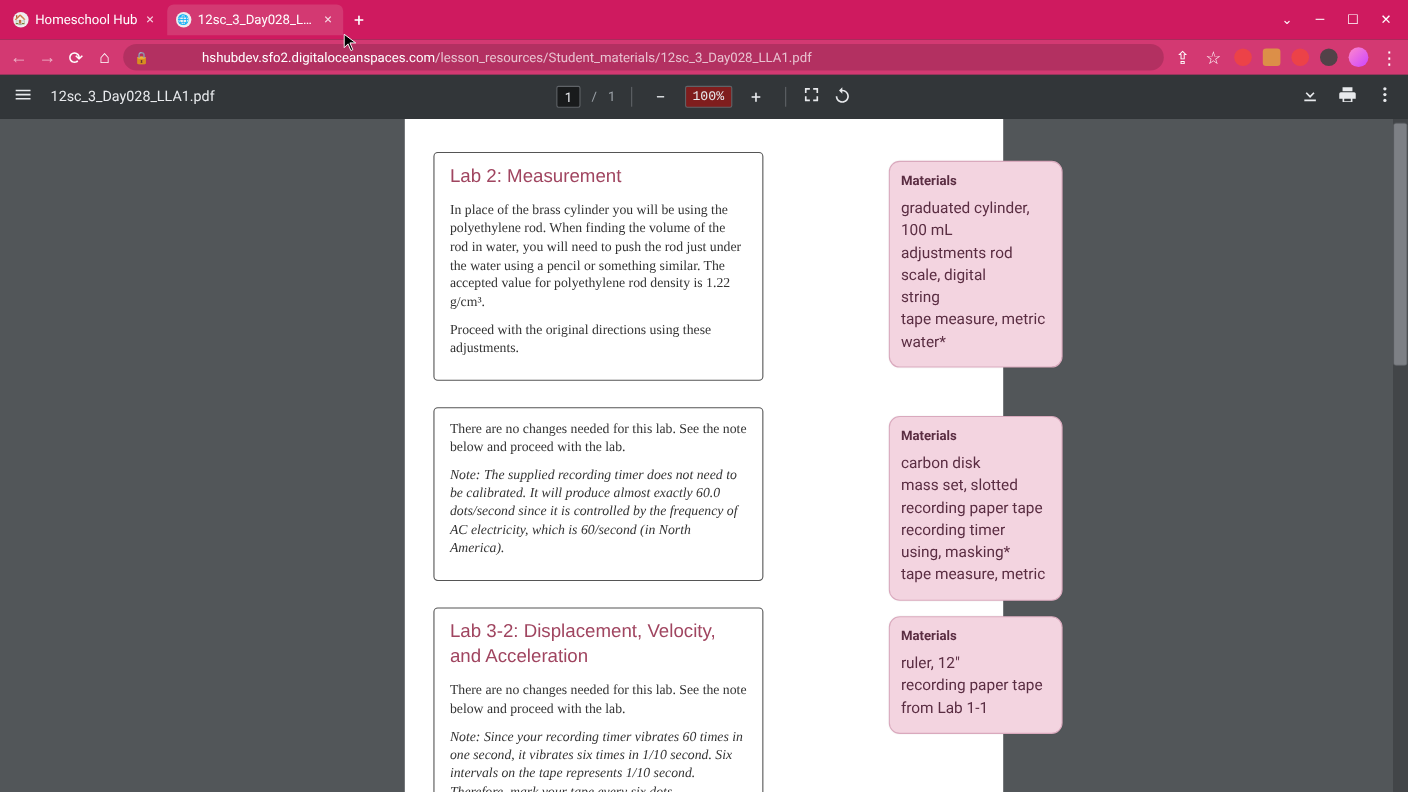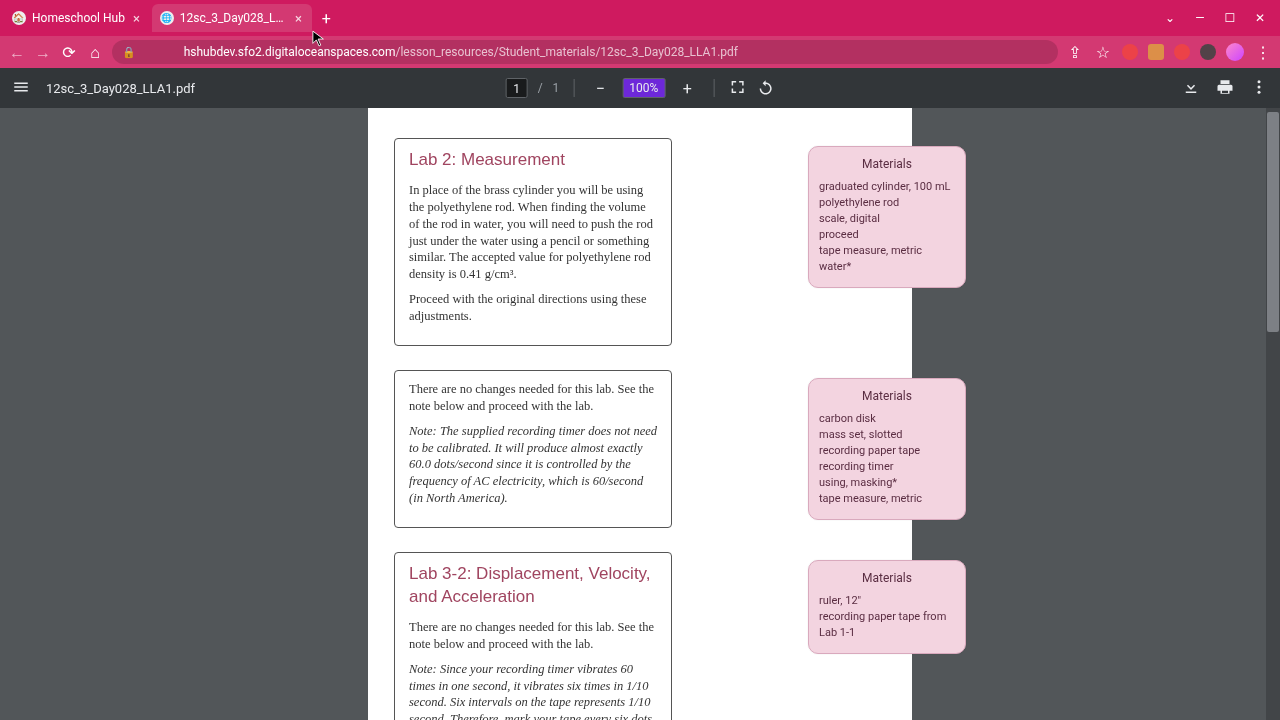--- a/index.html
+++ b/index.html
@@ -32,42 +32,42 @@
 
   
   .pdf-toolbar { height: 40px; background: #323639; display: flex; align-items: center; padding: 0 12px; color: #e8eaed; font-size: 13px; position: relative; }
   .hamburger { cursor: pointer; }
   .hamburger svg { width:18px; height:18px; fill:#e8eaed;}
   .file-name { margin-left: 16px; font-size: 13px; }
   .pdf-center { position:absolute; left:50%; transform:translateX(-50%); display: flex; align-items: center; gap: 10px; }
   .page-box { background:#191b1c; border:1px solid #5f6367; border-radius:2px; width:22px; height:20px; text-align:center; font-size:12px; color:#e8eaed; line-height:20px;}
   .page-sep { color:#9aa0a6; font-size:12px;}
   .zoom-btn { width:24px; height:24px; display:flex; align-items:center; justify-content:center; cursor:pointer; color:#e8eaed; font-size:16px; border-radius:2px;}
-  .zoom-level { background:#6d28d9; border:1px solid #5f6367; border-radius:2px; padding:2px 6px; font-size:12px;}
+  .zoom-level { background:#7f1d1d; border:1px solid #5f6367; border-radius:2px; padding:2px 6px; font-size:12px;font-family:Liberation Mono, monospace;}
   .tb-sep { width:1px; height:18px; background:#5f6367; margin:0 4px;}
   .tb-icon { cursor:pointer;}
   .tb-icon svg { width:18px; height:18px; fill:#e8eaed;}
   .pdf-right { margin-left:auto; display:flex; align-items:center; gap:16px;}
 
   
   .viewer { position:absolute; top:108px; left:0; right:0; bottom:0; background:#525659; overflow:auto;}
   .page { width:544px; margin:0 auto; background:#fff; min-height:800px; padding:30px 26px 40px; position:relative;}
   .scrollbar-track { position:absolute; right:0; top:108px; bottom:0; width:14px; background:#424548;}
   .scrollbar-thumb { position:absolute; right:1px; top:4px; width:12px; height:220px; background:#7d8085; border-radius:2px;}
 
   
   .lab { position:relative; margin-bottom:24px; }
-  .lab-body { border:1px solid #555; border-radius:4px; padding:10px 14px 12px; width:278px; font-family: Georgia, "Times New Roman", serif; font-size:12.5px; line-height:1.35; color:#333; }
+  .lab-body { border:1px solid #555; border-radius:4px; padding:10px 14px 12px; width:300px; font-family: Georgia, "Times New Roman", serif; font-size:12.5px; line-height:1.35; color:#333; }
   .lab-title { color:#a04560; font-size:17px; font-weight:500; margin-bottom:10px; font-family: "Segoe UI", sans-serif; }
   .lab-body p { margin-bottom:8px; }
   .lab-body p.note { font-style:italic; }
   .materials { position:absolute; right:-80px; top:8px; width:158px; background:#f3d4e0; border:1px solid #d9a9bd; border-radius:10px; padding:10px 10px 12px; font-size:12px; box-shadow: 0 0 0 1px rgba(0,0,0,.02);}
-  .materials .hdr { text-align:center; font-weight:400; color:#5a2d42; margin-bottom:8px; font-size:12px;}
+  .materials .hdr { font-weight:700; color:#5a2d42; margin-bottom:8px; font-size:12px;}
   .materials ul { list-style:none; }
-  .materials li { color:#5a2d42; font-size:11px; line-height:1.45; }
+  .materials li { color:#5a2d42; font-size:14px; line-height:1.45; }
 
   .cursor { position:absolute; left:312px; top:30px; pointer-events:none; z-index:1000;}
   .cursor svg { width:14px; height:18px; }
 </style>
 </head>
 <body>
 
 <div class="title-bar">
   <div class="tab">
     <span class="fav">🏠</span>
@@ -159,30 +159,30 @@
         </svg>
     </span>
   </div>
 </div>
 
 <div class="viewer">
   <div class="page" id="page-root">
       <div class="lab">
         <div class="lab-body">
           <div class="lab-title">Lab 2:  Measurement</div>
-          <p>In place of the brass cylinder you will be using the polyethylene rod.  When finding the volume of the rod in water, you will need to push the rod just under the water using a pencil or something similar.  The accepted value for polyethylene rod density is 0.41 g/cm³.</p>
+          <p>In place of the brass cylinder you will be using the polyethylene rod.  When finding the volume of the rod in water, you will need to push the rod just under the water using a pencil or something similar.  The accepted value for polyethylene rod density is 1.22 g/cm³.</p>
           <p>Proceed with the original directions using these adjustments.</p>
         </div>
         <div class="materials">
           <div class="hdr">Materials</div>
           <ul>
             <li>graduated cylinder, 100 mL</li>
-            <li>polyethylene rod</li>
+            <li>adjustments rod</li>
             <li>scale, digital</li>
-            <li>proceed</li>
+            <li>string</li>
             <li>tape measure, metric</li>
             <li>water*</li>
           </ul>
         </div>
       </div>
       <div class="lab">
         <div class="lab-body">
           <p>There are no changes needed for this lab.  See the note below and proceed with the lab.</p>
           <p class="note">Note:  The supplied recording timer does not need to be calibrated.  It will produce almost exactly 60.0 dots/second since it is controlled by the frequency of AC electricity, which is 60/second (in North America).</p>
         </div>

